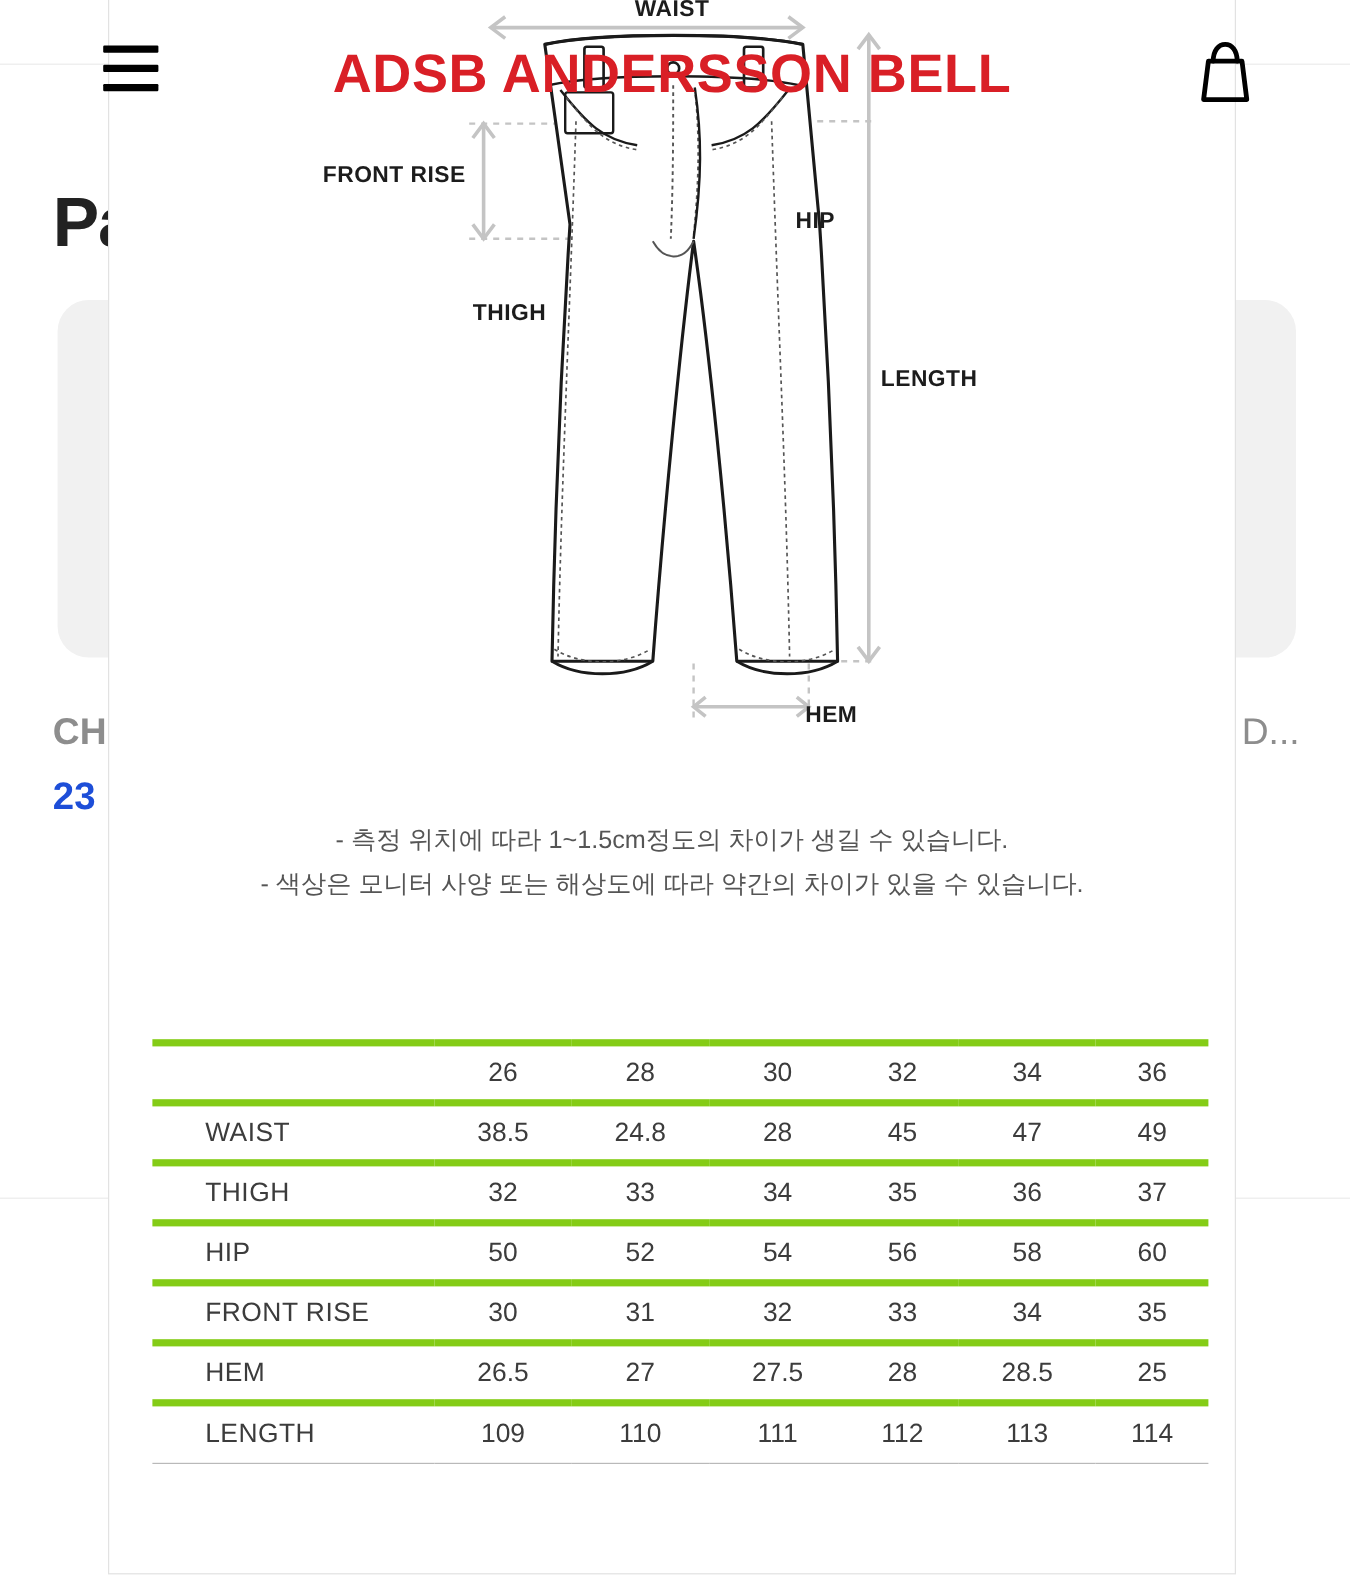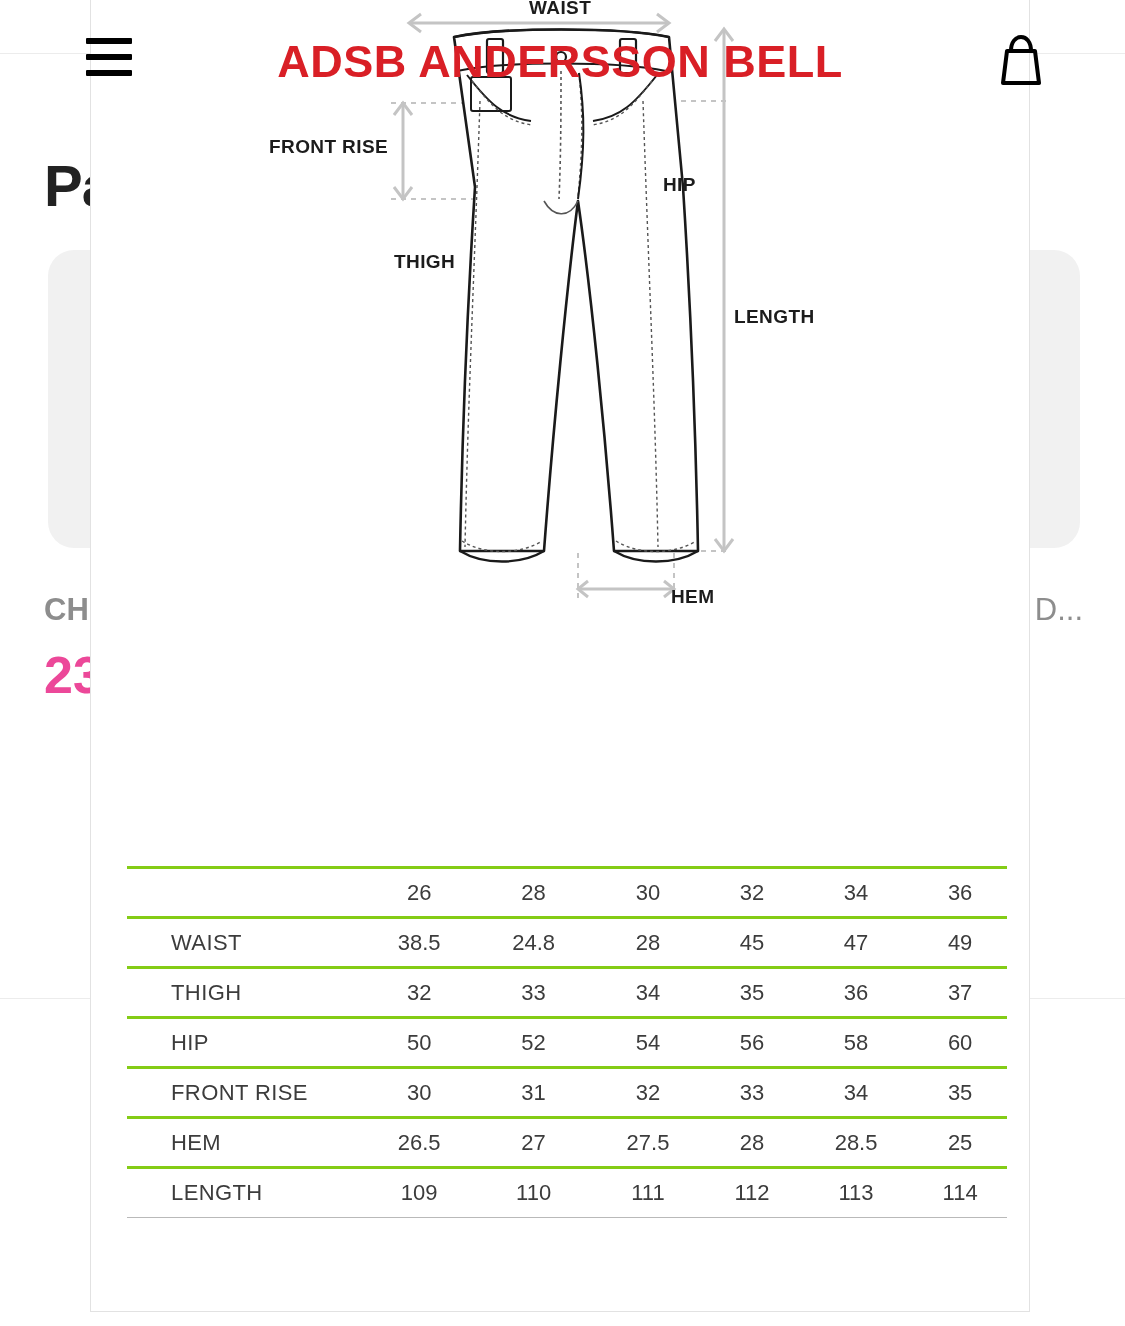--- a/index.html
+++ b/index.html
@@ -64,23 +64,23 @@
     font-size: 31px;
     font-weight: 700;
     color: #8d8d8d;
     white-space: nowrap;
   }
 
   .bg-price {
     position: absolute;
     left: 44px;
     top: 645px;
-    font-size: 52px;
+    font-size: 32px;
     font-weight: 700;
-    color: #ec4899;
+    color: #1d4ed8;
     white-space: nowrap;
   }
 
   .bg-subtitle-right {
     position: absolute;
     right: 42px;
     top: 592px;
     font-size: 31px;
     font-weight: 400;
     color: #8d8d8d;
@@ -201,21 +201,21 @@
     top: 925px;
     width: 880px;
     z-index: 10;
   }
   table.size-table {
     width: 100%;
     border-collapse: collapse;
   }
   table.size-table th,
   table.size-table td {
-    border-top: 3px solid #84cc16;
+    border-top: 6px solid #84cc16;
     border-bottom: 1px solid #b9b9b9;
     padding: 0;
     height: 50px;
     font-size: 22px;
     font-weight: 400;
     color: #3c3c3c;
     text-align: center;
     vertical-align: middle;
   }
   table.size-table th.row-label,
@@ -353,20 +353,22 @@
         <div class="diagram-label lbl-front-rise">FRONT RISE</div>
         <div class="diagram-label lbl-hip">HIP</div>
         <div class="diagram-label lbl-thigh">THIGH</div>
         <div class="diagram-label lbl-length">LENGTH</div>
         <div class="diagram-label lbl-hem">HEM</div>
       </div>
 
       <div class="brand-logo">ADSB  ANDERSSON BELL</div>
 
       <div class="notes">
+        <div class="note-line">- 측정 위치에 따라 1~1.5cm정도의 차이가 생길 수 있습니다.</div>
+        <div class="note-line">- 색상은 모니터 사양 또는 해상도에 따라 약간의 차이가 있을 수 있습니다.</div>
       </div>
 
       <div class="size-table-wrap">
         <table class="size-table">
           <thead>
             <tr>
               <th class="row-label"></th>
               <th>26</th>
               <th>28</th>
               <th>30</th>

